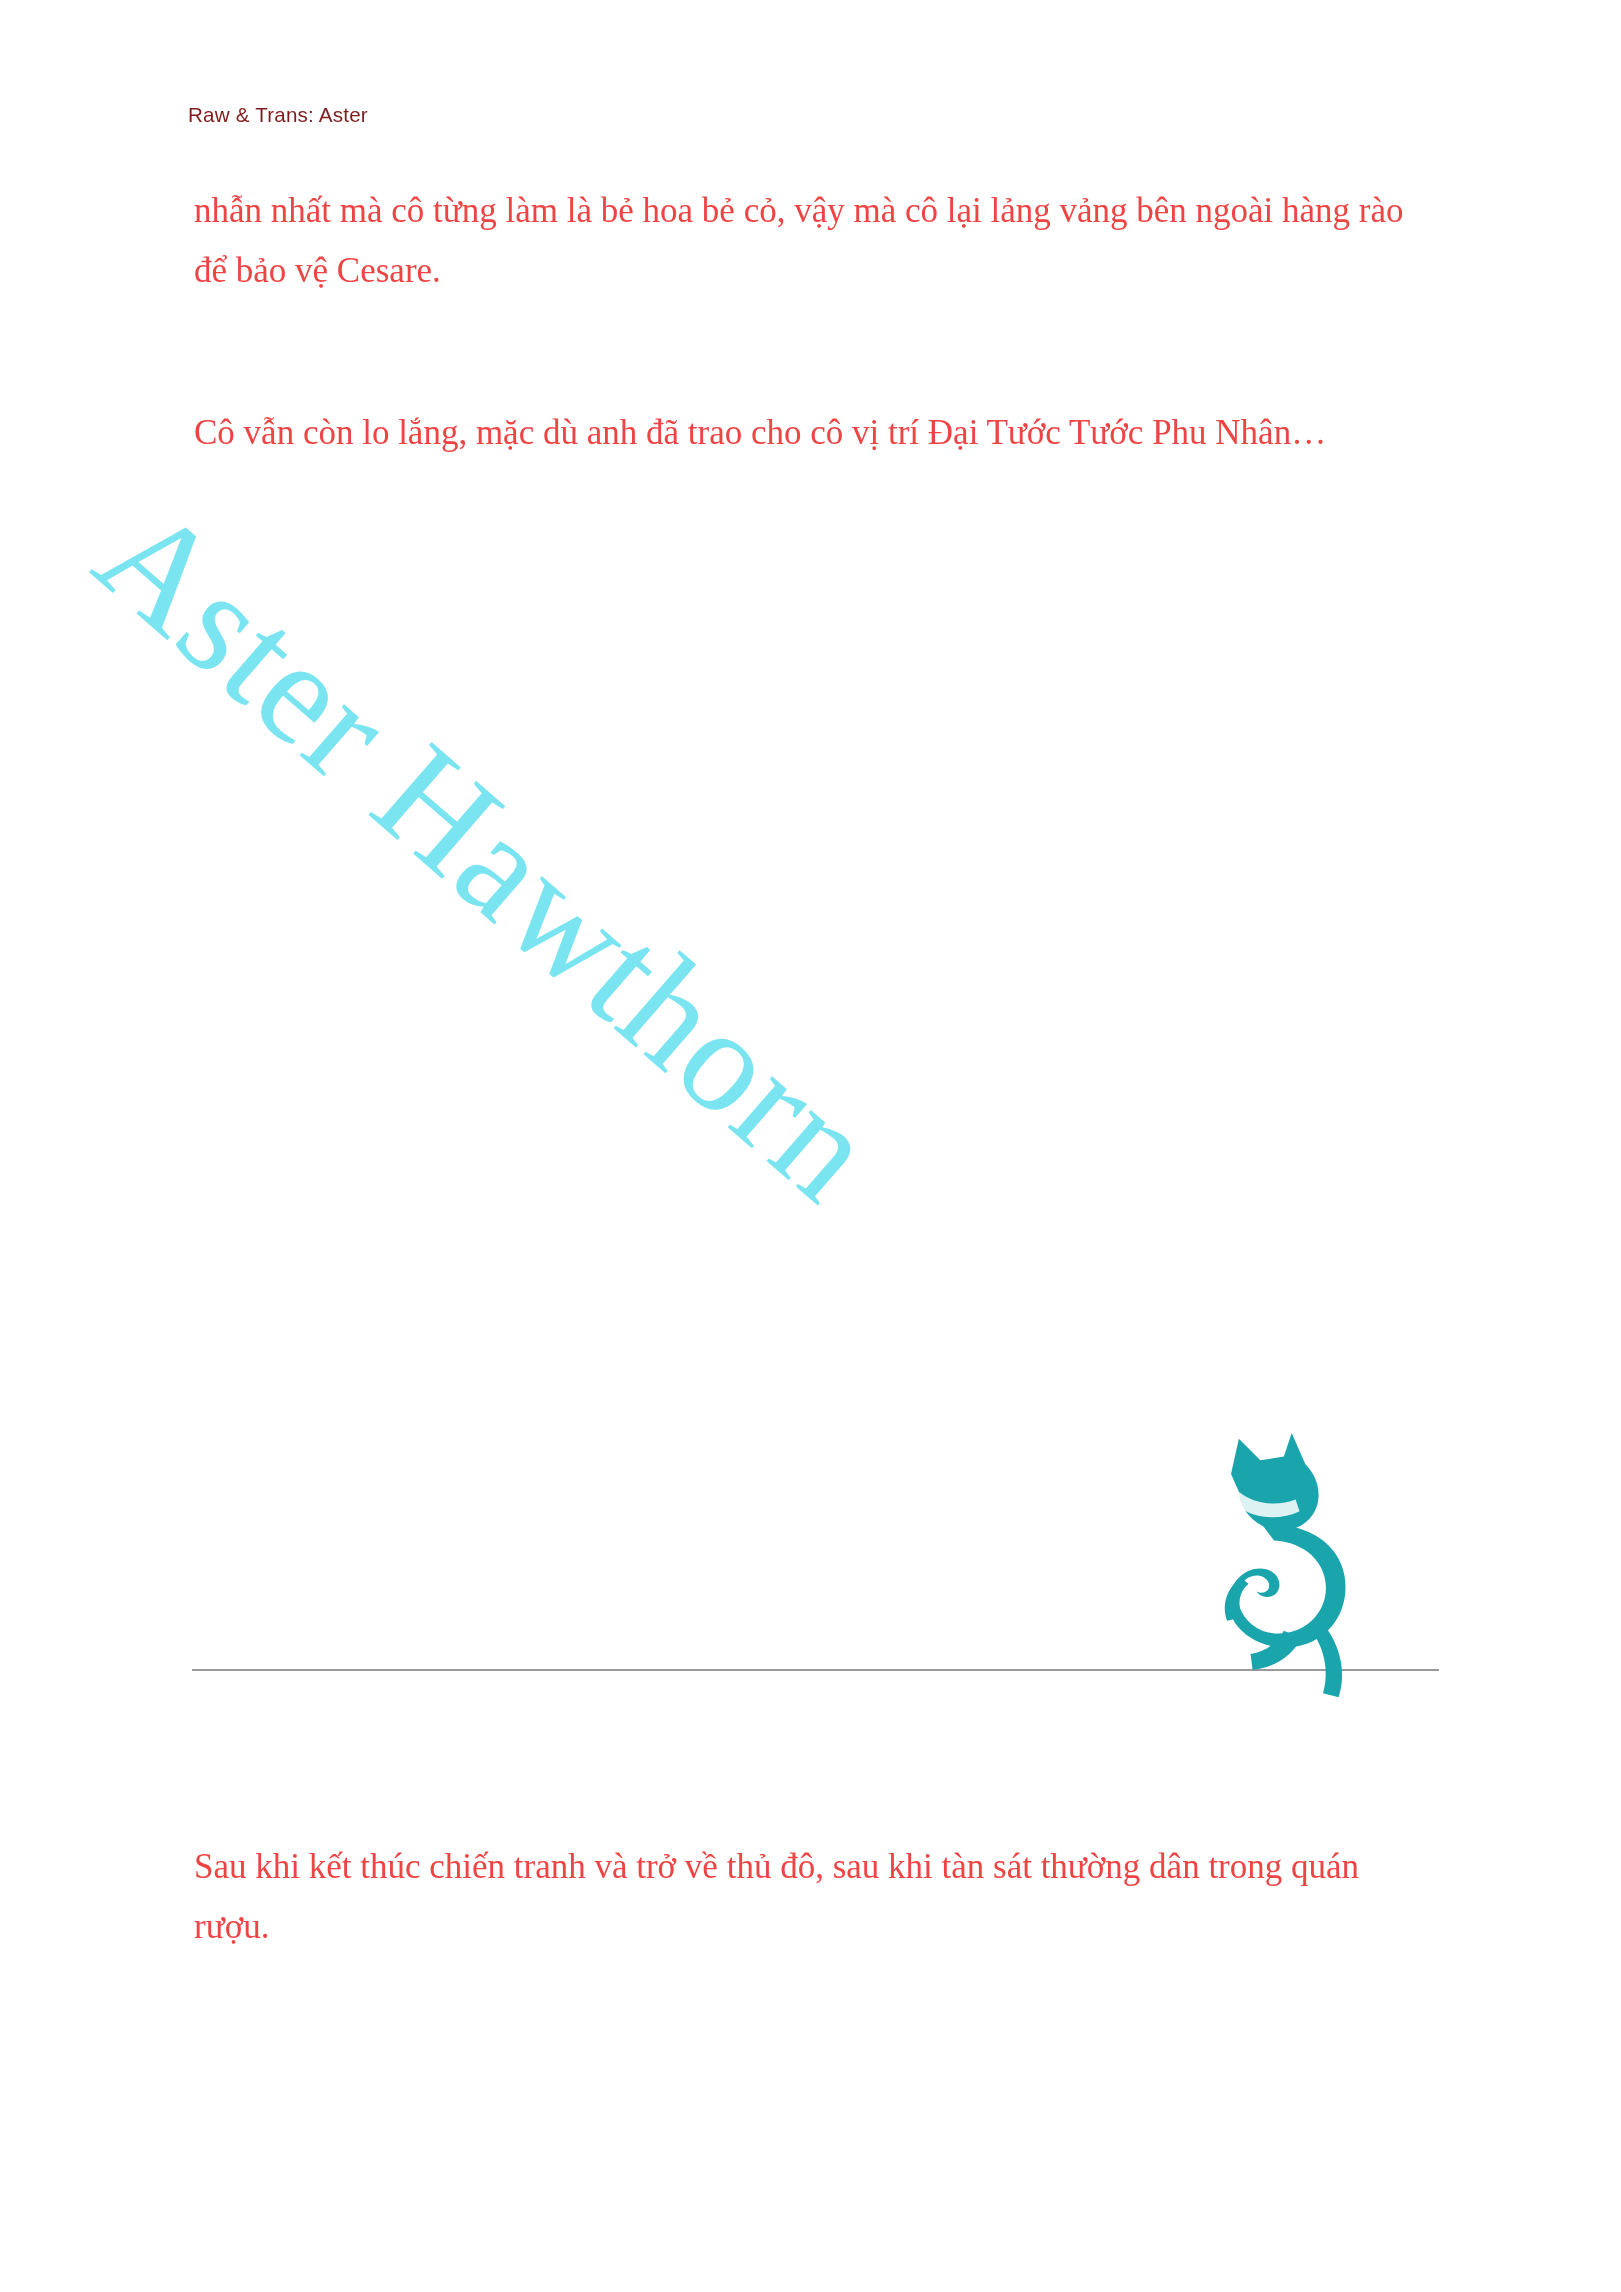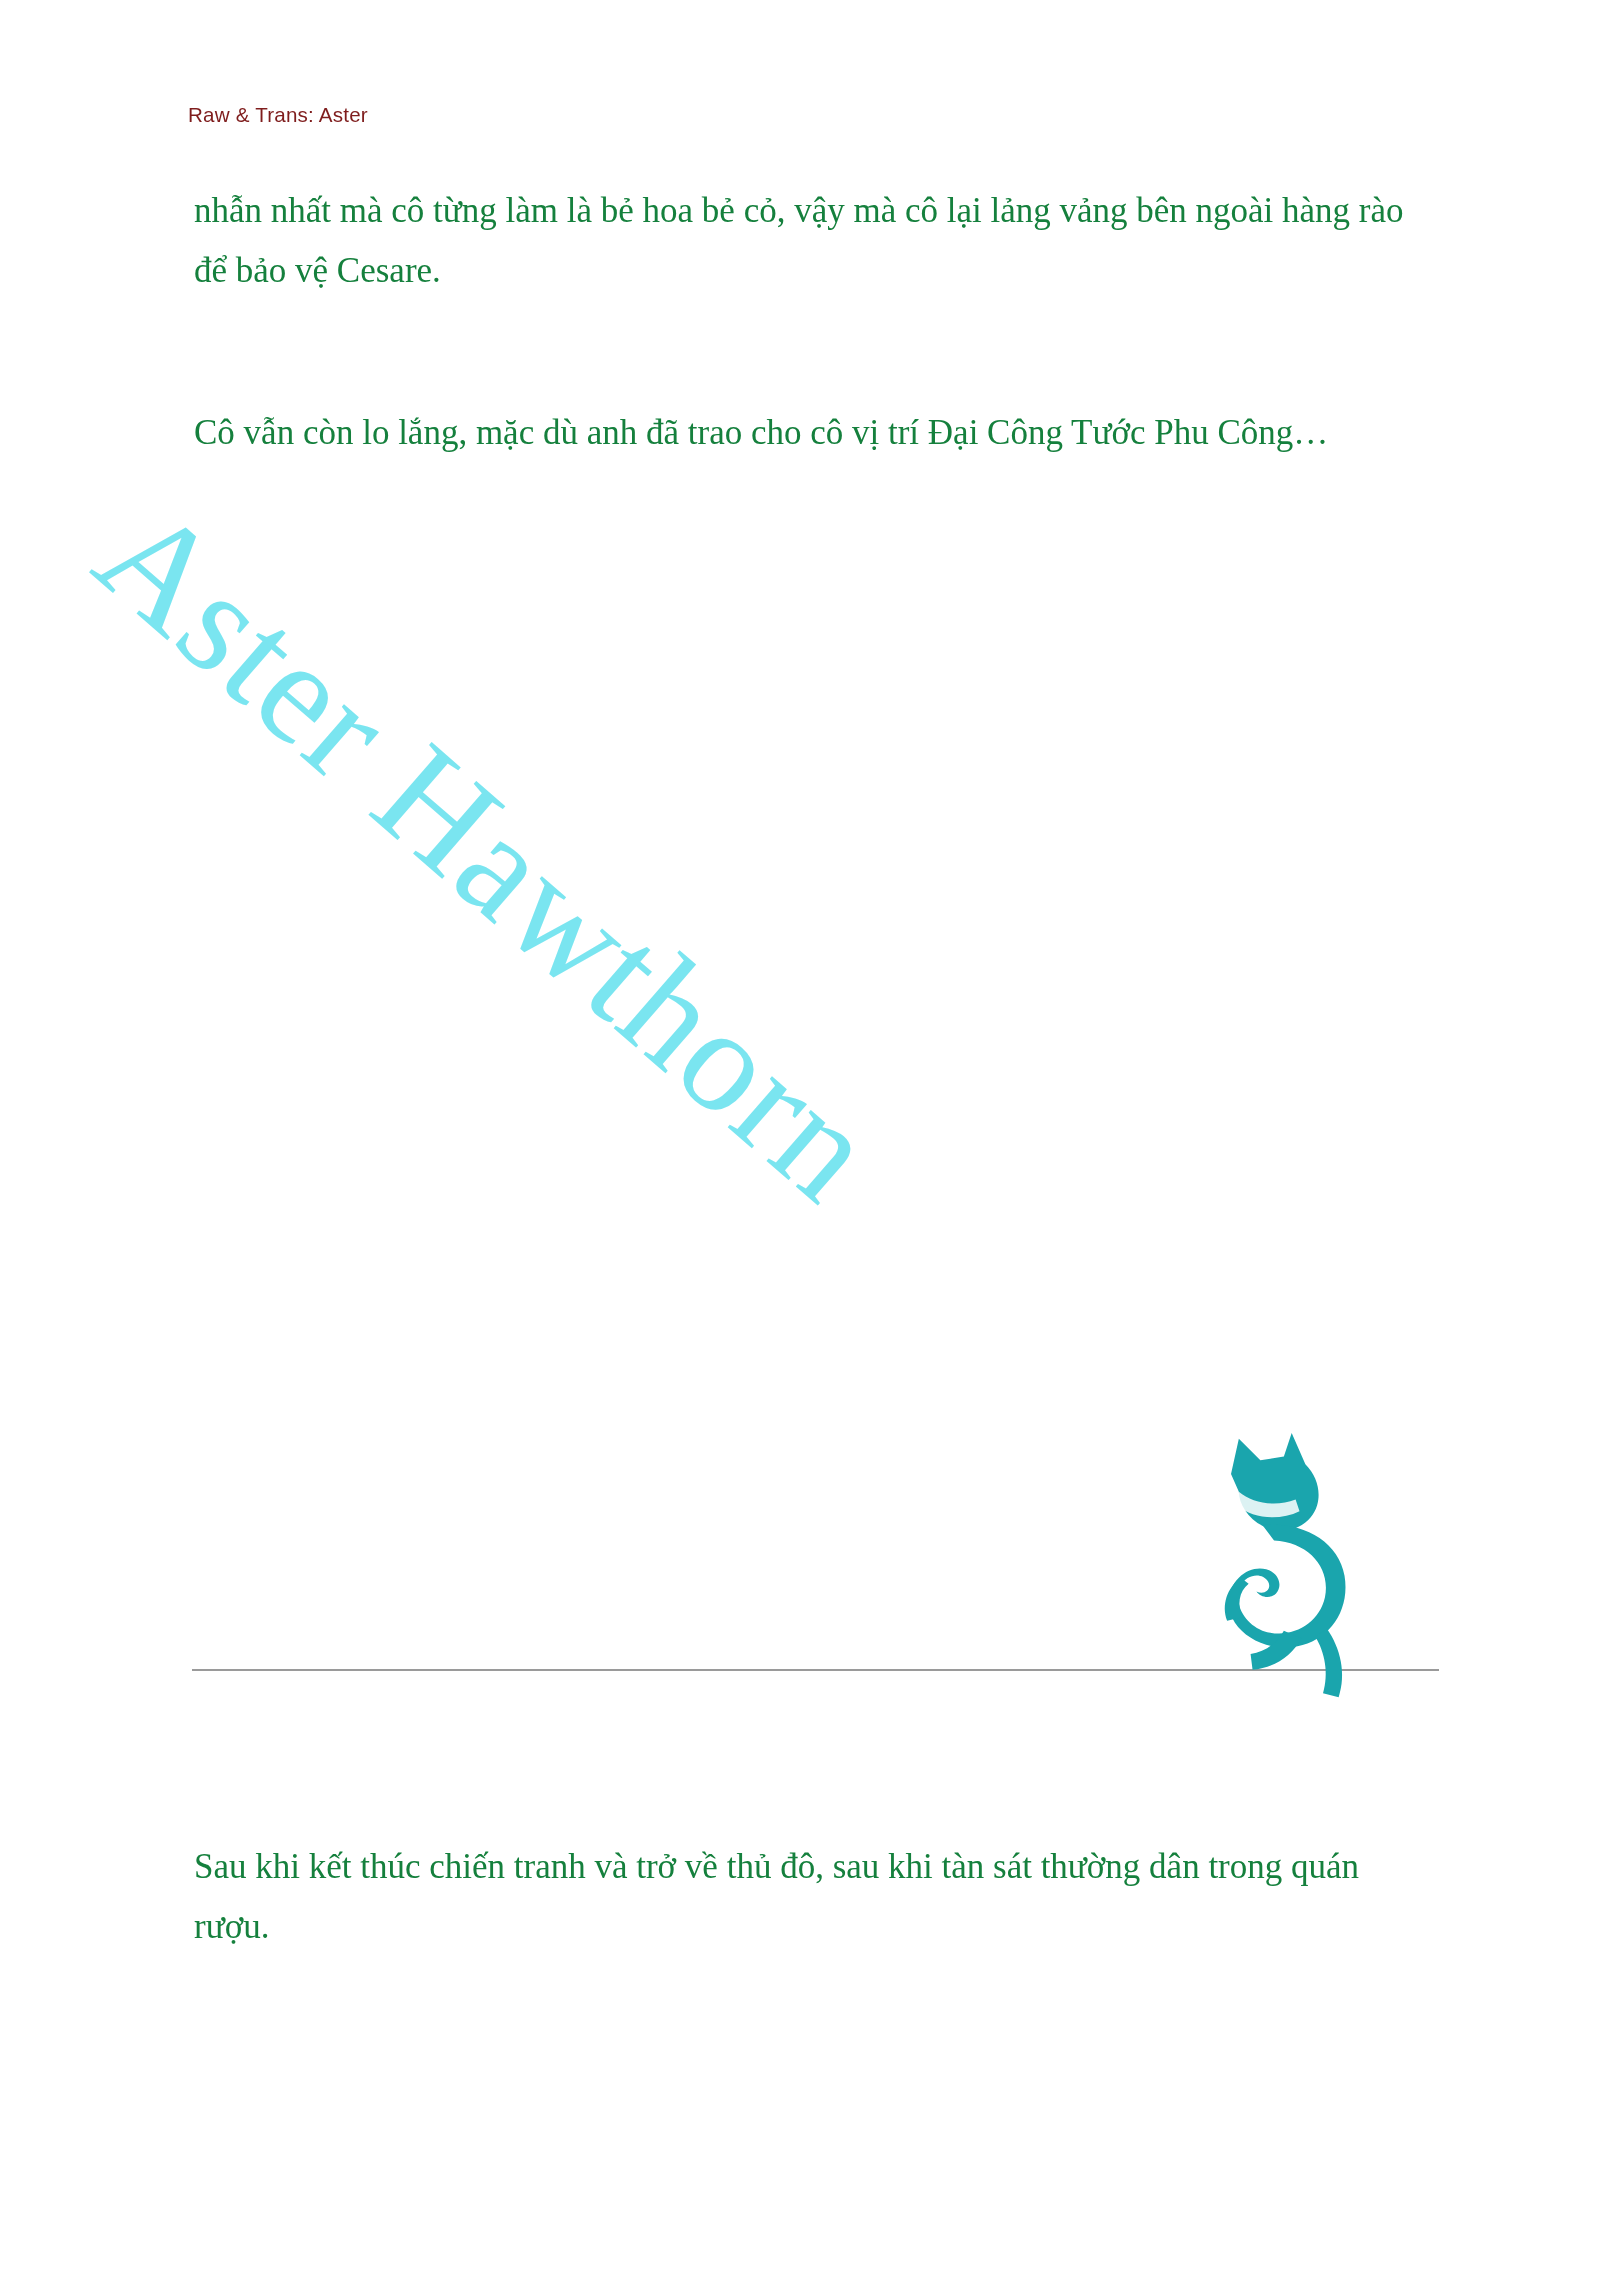--- a/index.html
+++ b/index.html
@@ -36,21 +36,21 @@
     position: absolute;
     top: 181px;
     left: 194px;
     width: 1245px;
   }
 
   .para {
     font-family: "Liberation Serif", serif;
     font-size: 35px;
     line-height: 1.72;
-    color: #15803d;
+    color: #ef4444;
     margin: 0 0 61px 0;
     text-align: left;
     max-width: 1220px;
   }
 
   .para.p1 { margin-bottom: 102px; }
   .para.p2 { margin-bottom: 104px; }
   .para.p3 { margin-bottom: 106px; }
   .para.p4 { margin-bottom: 0; }
 
@@ -107,21 +107,21 @@
 </style>
 </head>
 <body>
 
 <div class="page">
 
   <div class="header">Raw &amp; Trans: Aster</div>
 
   <div class="content">
     <p class="para p1">nhẫn nhất mà cô từng làm là bẻ hoa bẻ cỏ, vậy mà cô lại lảng vảng bên ngoài hàng rào để bảo vệ Cesare.</p>
-    <p class="para p2">Cô vẫn còn lo lắng, mặc dù anh đã trao cho cô vị trí Đại Công Tước Phu Công…</p>
+    <p class="para p2">Cô vẫn còn lo lắng, mặc dù anh đã trao cho cô vị trí Đại Tước Tước Phu Nhân…</p>
   </div>
 
   <div class="divider"></div>
 
   <div class="after-divider">
     <p class="para p4">Sau khi kết thúc chiến tranh và trở về thủ đô, sau khi tàn sát thường dân trong quán rượu.</p>
   </div>
 
   <div class="watermark">
     <div class="watermark-text">Aster Hawthorn</div>

